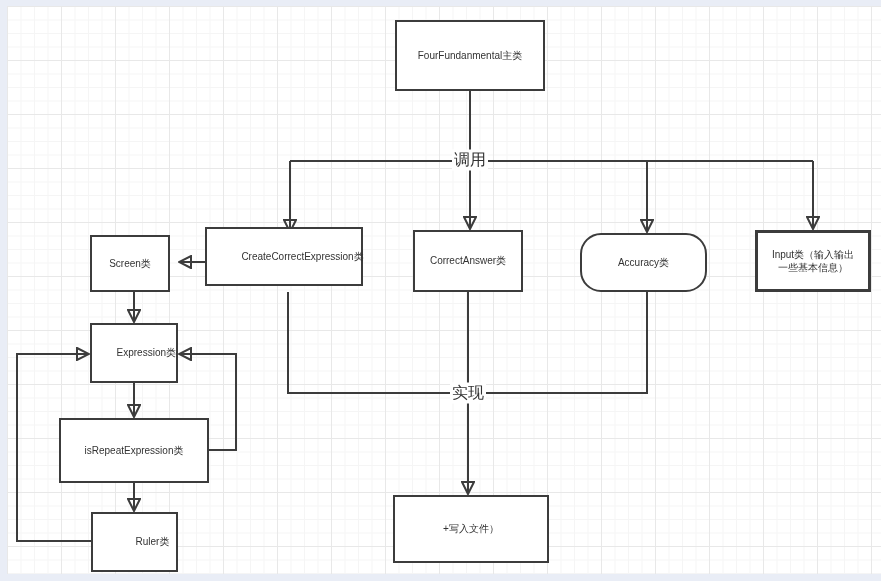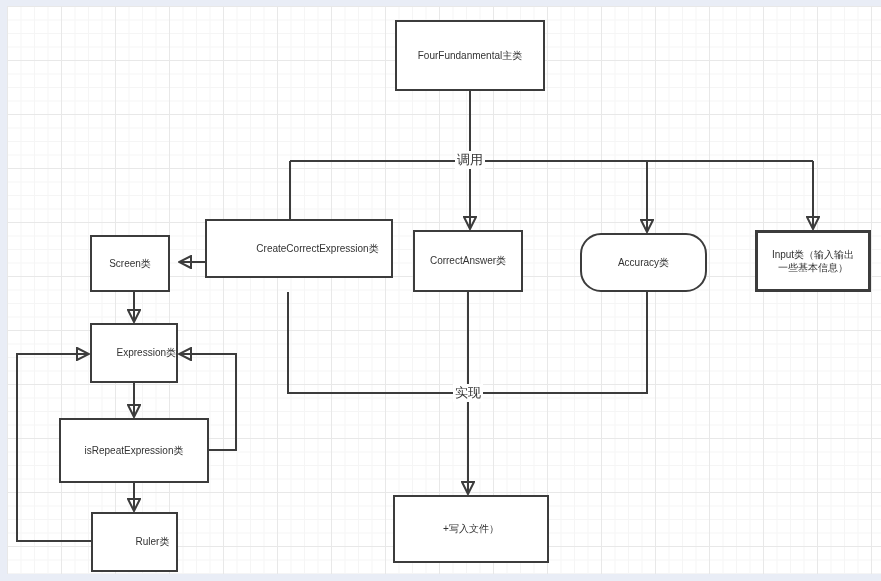--- a/index.html
+++ b/index.html
@@ -23,31 +23,31 @@
   svg.edges path{stroke:#3c3c3c;stroke-width:2;fill:none;}
   .node{
     position:absolute;box-sizing:border-box;
     background:#ffffff;border:2px solid #3c3c3c;
     display:flex;flex-direction:column;align-items:center;justify-content:center;
     text-align:center;font-size:10px;line-height:1.35;color:#333333;
   }
   .node span{display:block;white-space:nowrap;}
   #node-main{left:395px;top:20px;width:150px;height:71px;}
   #node-screen{left:90px;top:235px;width:80px;height:57px;}
-  #node-create{left:205px;top:219px;width:188px;height:59px;padding-left:37px;}
+  #node-create{left:205px;top:227px;width:158px;height:59px;padding-left:37px;}
   #node-answer{left:413px;top:230px;width:110px;height:62px;}
   #node-accuracy{left:580px;top:233px;width:127px;height:59px;border-radius:21px;}
   #node-input{left:755px;top:230px;width:116px;height:62px;border-width:3px;}
   #node-expression{left:90px;top:323px;width:88px;height:60px;align-items:flex-end;}
   #node-isrepeat{left:59px;top:418px;width:150px;height:65px;}
   #node-ruler{left:91px;top:512px;width:87px;height:60px;padding-left:36px;}
   #node-fileio{left:393px;top:495px;width:156px;height:68px;}
   .edge-label{
     position:absolute;transform:translate(-50%,-50%);
-    background:#ffffff;padding:0 2px;font-size:13px;color:#333333;
+    background:#ffffff;padding:0 2px;font-size:16px;color:#333333;
     white-space:nowrap;z-index:3;
   }
   #label-calls{left:470px;top:160px;}
   #label-implements{left:468px;top:393px;}
 </style>
 </head>
 <body>
 
 <div class="page-bg"></div>
 

